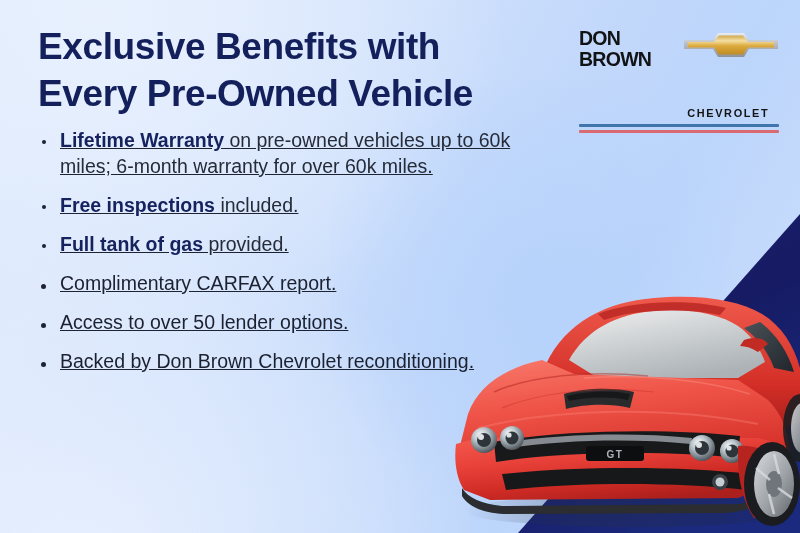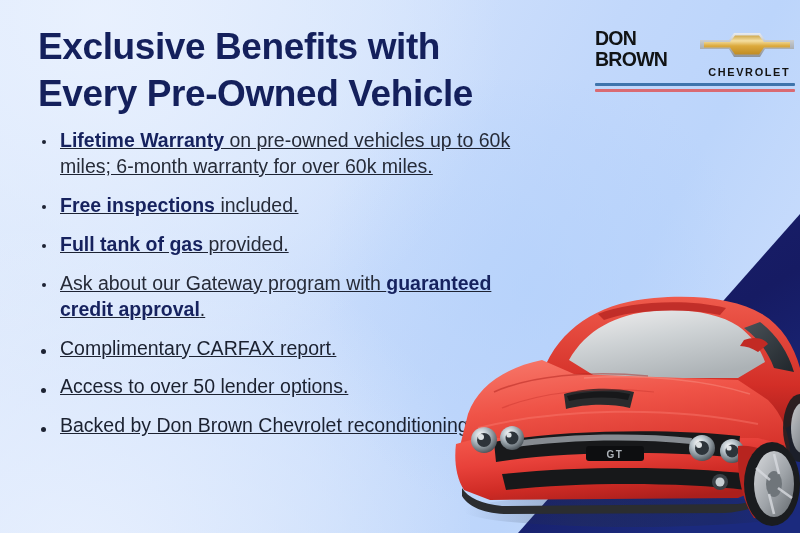--- a/index.html
+++ b/index.html
@@ -76,21 +76,21 @@
     color: #14205c;
     font-size: 37px;
     line-height: 1.26;
     font-weight: 800;
     letter-spacing: -0.4px;
   }
 
   
   .logo {
     position: absolute;
-    right: 5px;
+    right: 21px;
     top: 28px;
     width: 200px;
   }
   .logo-top {
     display: flex;
     align-items: flex-start;
     justify-content: space-between;
   }
   .logo-wordmark {
     color: #111315;
@@ -98,22 +98,23 @@
     font-size: 21px;
     line-height: 0.98;
     letter-spacing: -0.8px;
     transform: scaleX(0.93);
     transform-origin: left top;
     white-space: pre;
   }
   .logo-right {
     display: flex;
     flex-direction: column;
-    align-items: center;
+    align-items: flex-start;
     padding-top: 2px;
+    gap: 41px;
   }
   .bowtie { display: block; }
   .logo-chevrolet {
     color: #141414;
     font-weight: 800;
     font-size: 11.5px;
     letter-spacing: 1.7px;
     transform: scaleX(0.95);
     transform-origin: right center;
     margin-top: 2px;
@@ -251,24 +252,20 @@
       <b>Lifetime Warranty</b><span class="txt"> on pre-owned vehicles up to 60k miles; 6-month warranty for over 60k miles.</span>
     </li>
     <li class="benefit">
       <span class="dot"></span>
       <b>Free inspections</b><span class="txt"> included.</span>
     </li>
     <li class="benefit">
       <span class="dot"></span>
       <b>Full tank of gas</b><span class="txt"> provided.</span>
     </li>
-    <li class="benefit">
-      <span class="dot"></span>
-      <span class="txt">Ask about our Gateway program with </span><b>guaranteed credit approval</b><span class="txt">.</span>
-    </li>
     <li class="benefit plain">
       <span class="dot"></span>
       <span class="txt">Complimentary CARFAX report.</span>
     </li>
     <li class="benefit plain">
       <span class="dot"></span>
       <span class="txt">Access to over 50 lender options.</span>
     </li>
     <li class="benefit plain">
       <span class="dot"></span>

